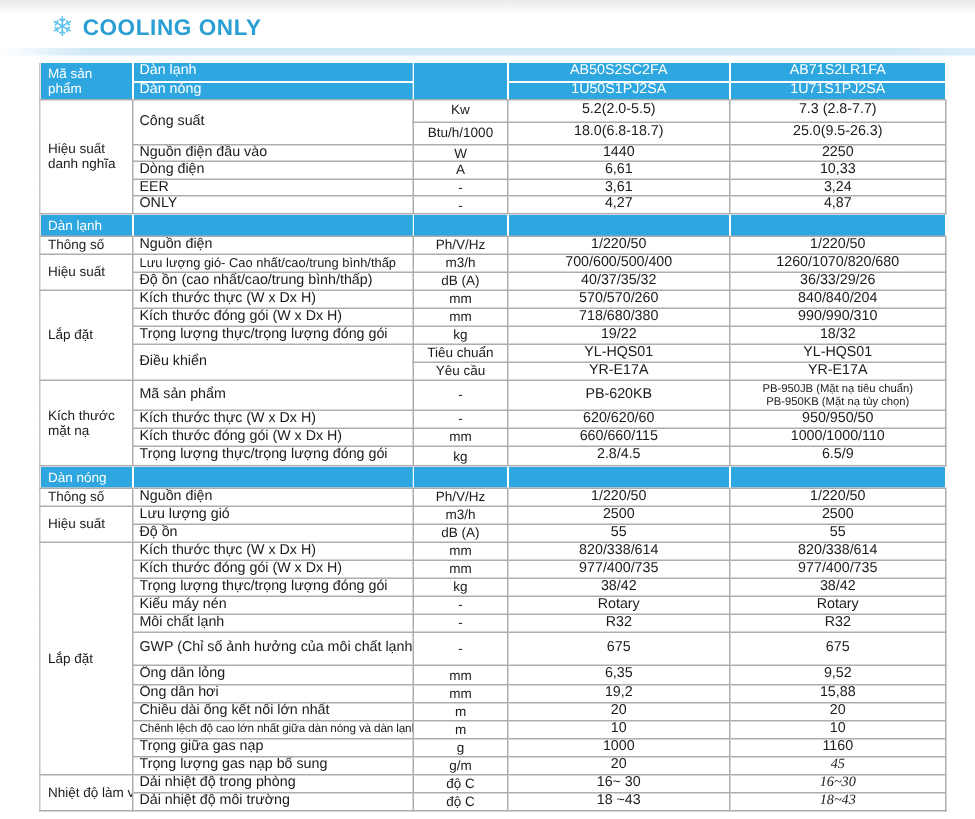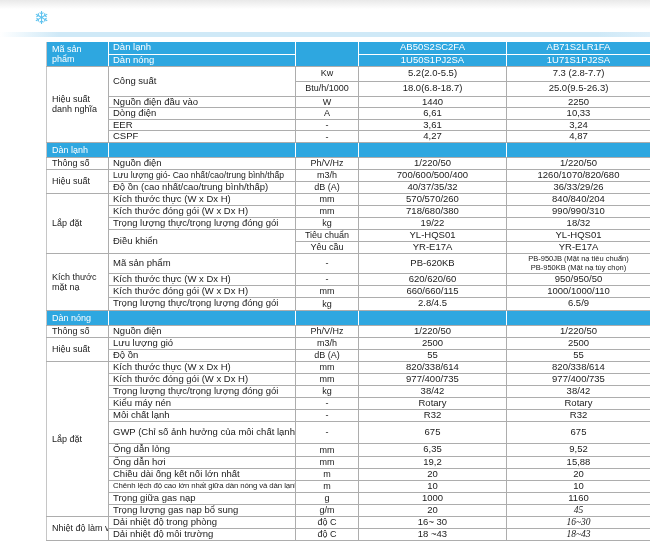--- a/index.html
+++ b/index.html
@@ -11,21 +11,21 @@
   }
   .top-fade{position:absolute;top:0;left:0;width:650px;height:9px;
     background:linear-gradient(#e9e9e9,#ffffff);}
   .title-row{position:absolute;top:9px;left:34px;display:flex;align-items:center;gap:6px;}
   .snowflake{font-size:18px;line-height:18px;color:#5fc3ef;}
   .title-text{font-size:15px;font-weight:600;color:#2b9fd3;letter-spacing:.4px;}
   .divider-band{position:absolute;top:32px;left:0;width:650px;height:5px;
     background:linear-gradient(to right, rgba(207,233,247,0) 0%, #cfe9f7 9%, #cfe9f7 92%, #ddeffa 100%);}
 
   table.spec{
-    position:absolute;top:42px;left:46px;width:604px;
+    position:absolute;top:42px;left:26px;width:604px;
     border-collapse:collapse;table-layout:fixed;
     font-size:9.5px;line-height:1.12;
     border-left:1px solid #c6c6c6;
     border-radius:24px;
   }
   td{border-right:1px solid #adadad;border-bottom:1px solid #adadad;
      padding:0 3px;text-align:center;vertical-align:middle;overflow:hidden;}
   td.g{text-align:left;padding-left:5px;font-size:9px;}
   td.p{text-align:left;padding-left:4px;white-space:nowrap;}
   td.u{font-size:9px;}
@@ -44,20 +44,21 @@
   .small2{font-size:7.5px;line-height:1.25;white-space:pre-line;}
   .serif{font-family:"Liberation Serif", serif;font-size:9.5px;font-style:italic;}
 </style>
 </head>
 <body>
 
 <div class="top-fade"></div>
 
 <div class="title-row">
   <span class="snowflake">❄</span>
+  <span class="title-text">COOLING ONLY</span>
 </div>
 
 <div class="divider-band"></div>
 
 <table class="spec">
   <colgroup>
     <col style="width:62px">
       <col style="width:187px">
       <col style="width:63px">
     <col style="width:148px">
@@ -102,21 +103,21 @@
     <td>6,61</td>
     <td>10,33</td>
   </tr>
   <tr class="h11">
     <td class="p">EER</td>
     <td class="u">-</td>
     <td>3,61</td>
     <td>3,24</td>
   </tr>
   <tr class="h11">
-    <td class="p">CSPF</td>
+    <td class="p">ONLY</td>
     <td class="u">-</td>
     <td>4,27</td>
     <td>4,87</td>
   </tr>
 
   <tr class="band">
     <td class="g bandc">Dàn lạnh</td>
     <td class="bandc"></td>
     <td class="bandc"></td>
     <td class="bandc"></td>

